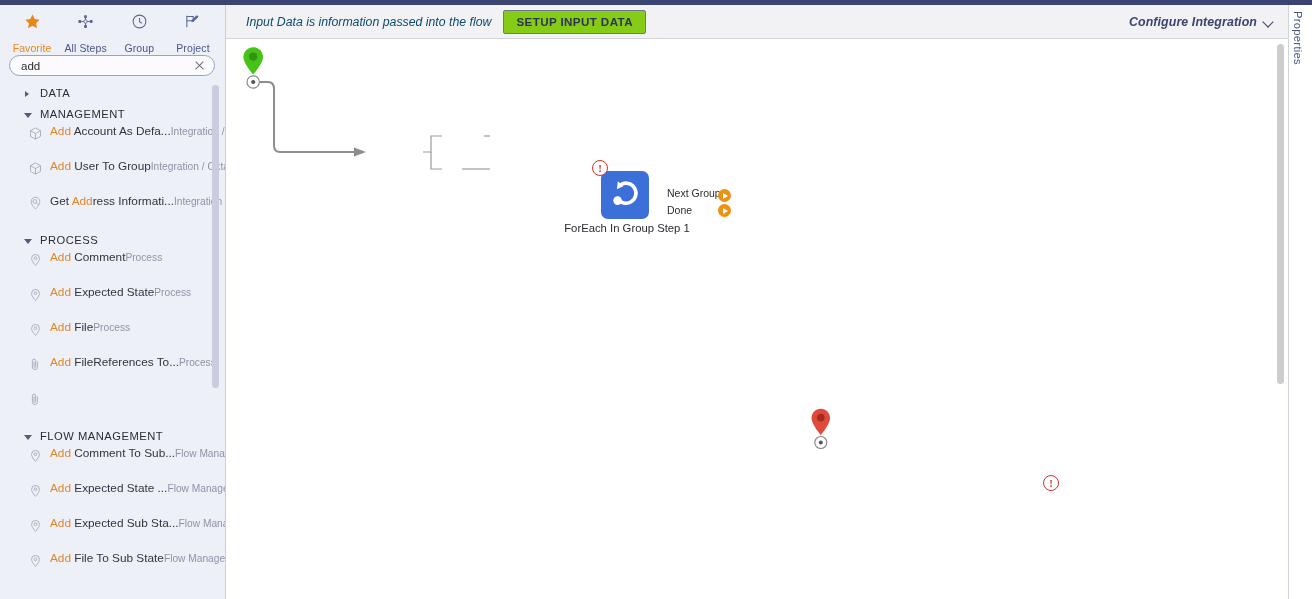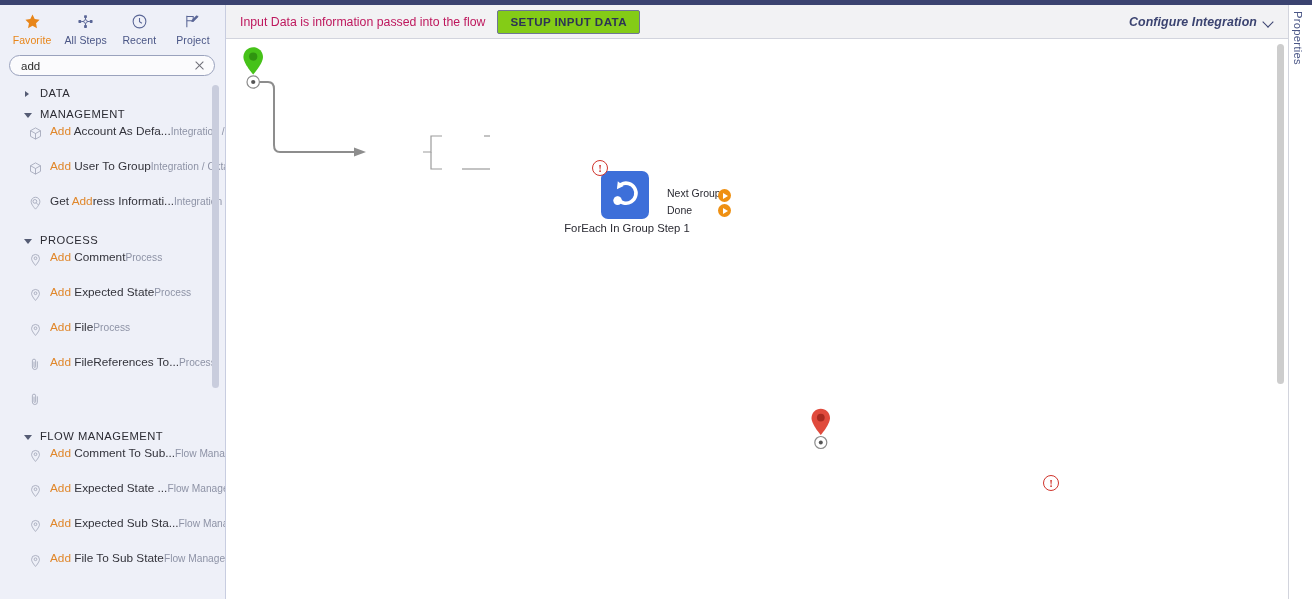--- a/index.html
+++ b/index.html
@@ -24,21 +24,21 @@
     border-right: 1px solid #c8cde0;
     overflow: hidden;
   }
   .tool-tabs {
     display: flex; height: 47px; padding: 2px 6px 0 6px;
     align-items: flex-start; justify-content: space-between;
   }
   .tool-tab {
     width: 52px; display: flex; flex-direction: column;
     align-items: center; justify-content: flex-start;
-    padding-top: 5px; cursor: pointer;
+    padding-top: 5px; cursor: pointer; gap: 8px;
   }
   .tool-tab .ti { height: 19px; display: flex; align-items: center; justify-content: center; }
   .tool-tab .tl {
     font-size: 10.5px; color: #4a5686; margin-top: 3px; letter-spacing: .1px;
     white-space: nowrap;
   }
   .tool-tab.active .tl { color: #e8861a; }
 
   
   .search-wrap { padding: 3px 9px 0 9px; position: relative; }
@@ -109,21 +109,21 @@
     background: #c9cddd; border-radius: 4px;
   }
 
   
   .header {
     position: absolute; top: 5px; left: 226px; width: 1062px; height: 34px;
     background: #f2f2f4; border-bottom: 1px solid #d2d4dd;
     display: flex; align-items: center;
   }
   .hdr-hint {
-    font-size: 12.3px; color: #be185d; margin-left: 14px;
+    font-size: 12.3px; color: #0c4a6e; margin-left: 20px; font-style: italic;
   }
   .setup-btn {
     margin-left: 12px; height: 24px; padding: 0 12px;
     border: 1px solid #6f7694; background: #84cc16; border-radius: 2px;
     font-family: "Liberation Sans", sans-serif;
     font-size: 11.6px; font-weight: bold; color: #2d3356; letter-spacing: .4px;
     display: flex; align-items: center; cursor: pointer;
   }
   .hdr-right {
     margin-left: auto; margin-right: 14px; display: flex; align-items: center;
@@ -231,21 +231,21 @@
         <span class="tl">All Steps</span>
       </div>
 
       <div class="tool-tab">
         <span class="ti">
           <svg width="17" height="17" viewBox="0 0 24 24" fill="none" stroke="#5a6696" stroke-width="1.5">
             <circle cx="12" cy="12" r="9"></circle>
               <path d="M12 7v5.4l3.4 2"></path>
           </svg>
         </span>
-        <span class="tl">Recent</span>
+        <span class="tl">Group</span>
       </div>
 
       <div class="tool-tab">
         <span class="ti">
           <svg width="17" height="17" viewBox="0 0 24 24" fill="none" stroke="#5a6696" stroke-width="1.5">
             <path d="M4 4v16"></path>
               <path d="M4 5h9v6H4"></path>
             <path d="M20 4l-7.5 7.5" stroke-width="1.5"></path>
             <path d="M17.6 3.2l2.4 2.4-6.6 6.6-3 .6.6-3z" fill="#5a6696" stroke="none"></path>
           </svg>

